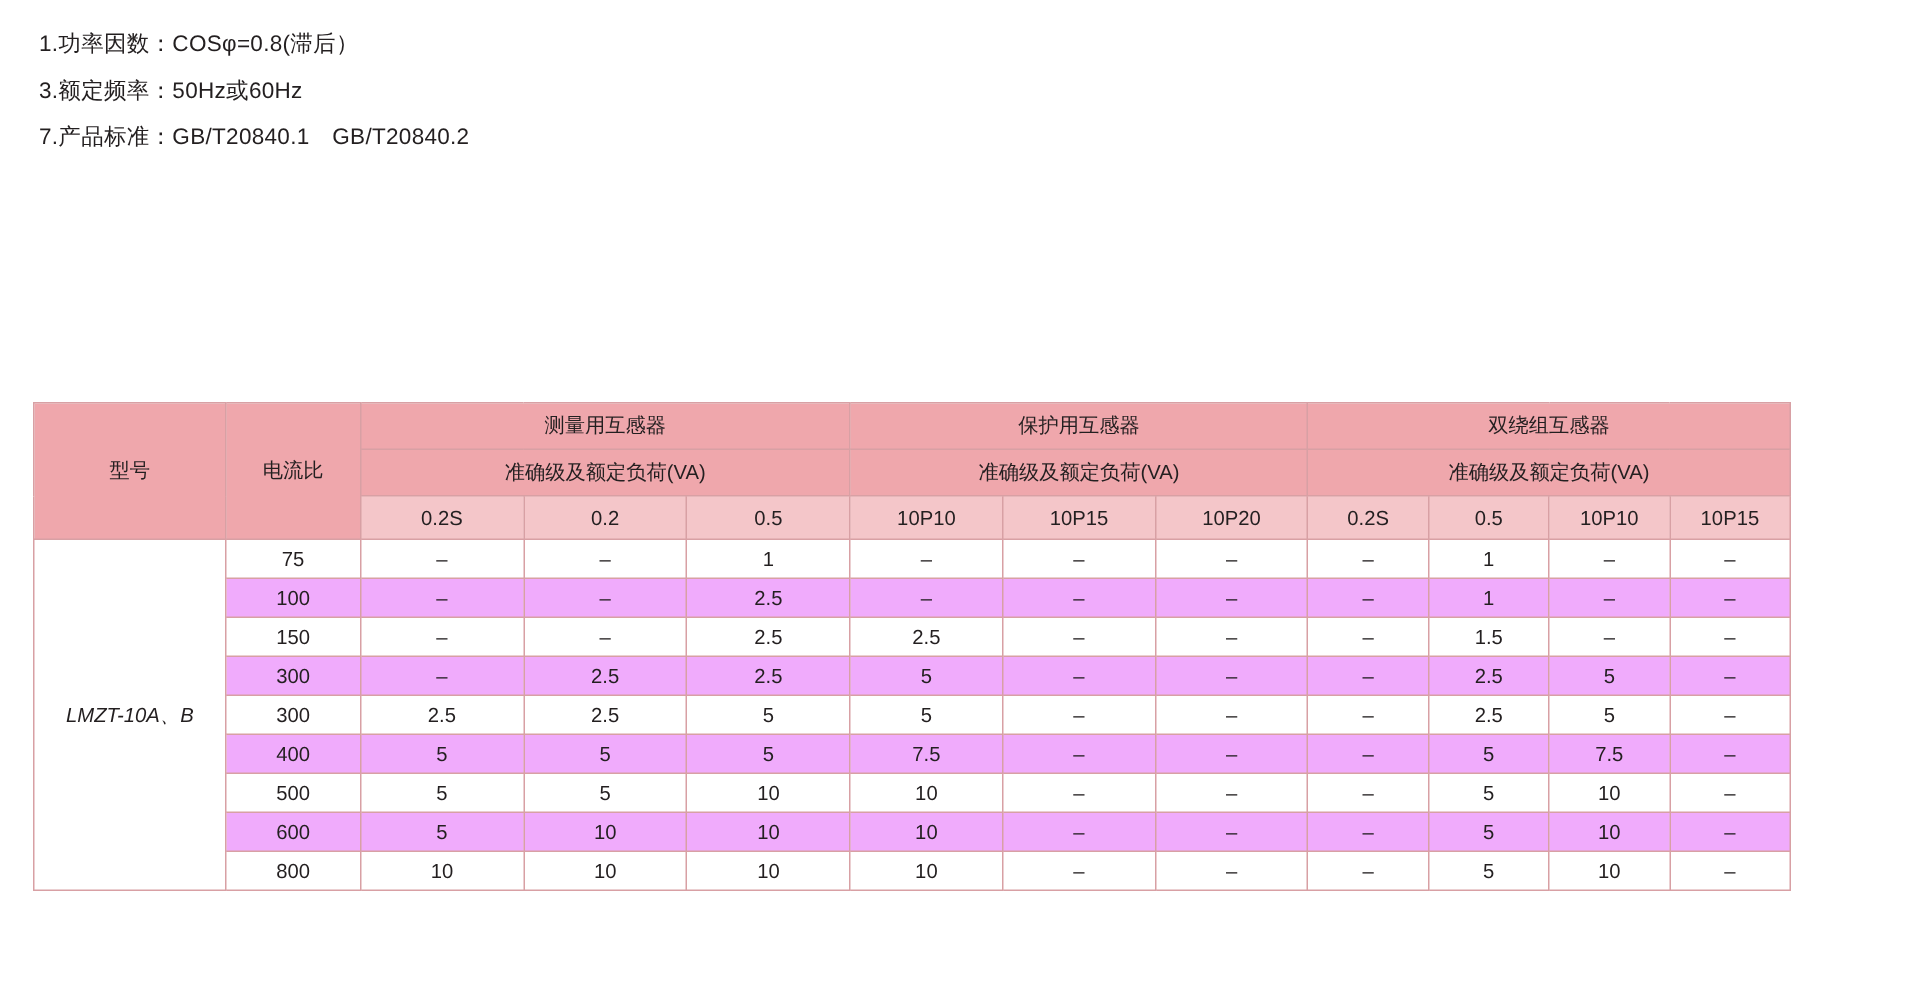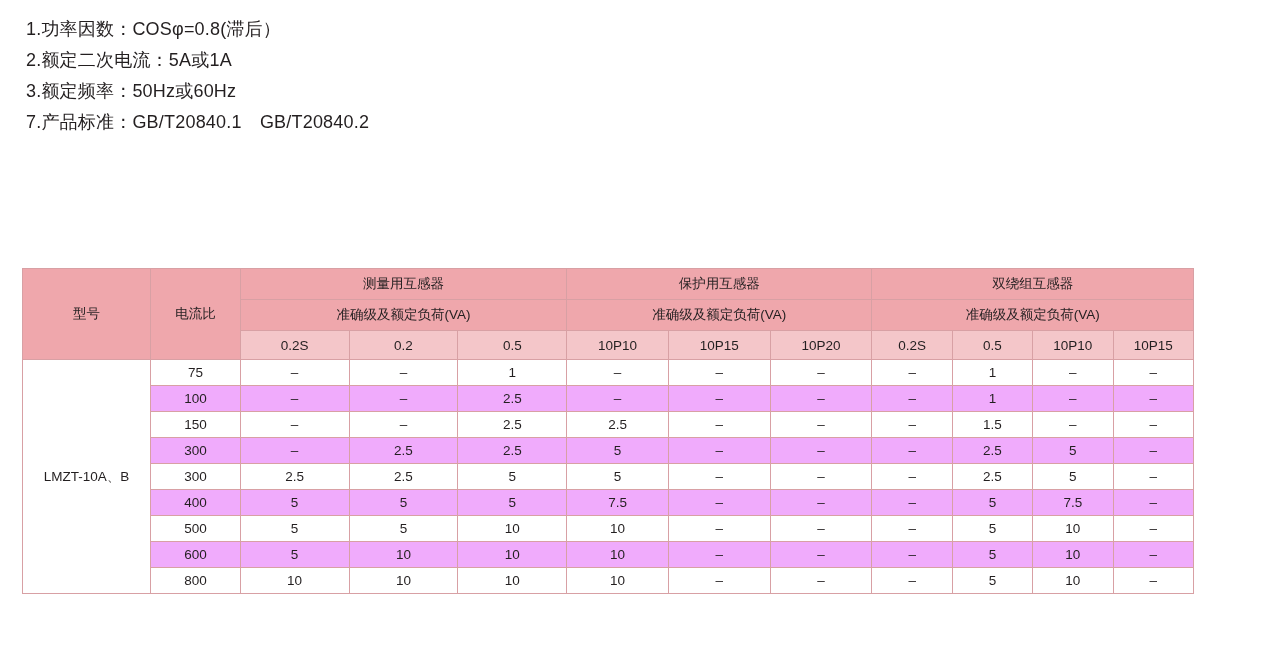--- a/index.html
+++ b/index.html
@@ -20,21 +20,21 @@
     height: 656px;
     box-sizing: border-box;
   }
   .spec-list {
     position: absolute;
     left: 26px;
     top: 14px;
     width: 1180px;
   }
   .spec-item {
-    font-size: 18px;
+    font-size: 15px;
     line-height: 31px;
     letter-spacing: 0.2px;
     color: #231f20;
     white-space: nowrap;
   }
   .table-wrap {
     position: absolute;
     left: 22px;
     top: 268px;
     width: 1172px;
@@ -70,20 +70,21 @@
     background: #f4c6c9;
     color: #8c2a31;
     height: 28px;
     font-size: 13px;
   }
   .model-cell {
     font-size: 14px;
     color: #231f20;
     background: #ffffff;
     white-space: nowrap;
+    font-style: italic;
   }
   tbody tr {
     height: 26px;
   }
   tbody tr.odd td {
     background: #ffffff;
   }
   tbody tr.even td {
     background: #f0abfc;
     margin-left: 16px;
@@ -95,21 +96,20 @@
     font-size: 13.5px;
   }
 </style>
 </head>
 <body>
 
 <div class="page">
 
   <div class="spec-list">
     <div class="spec-item">1.功率因数：COSφ=0.8(滞后）</div>
-    <div class="spec-item">2.额定二次电流：5A或1A</div>
     <div class="spec-item">3.额定频率：50Hz或60Hz</div>
     <div class="spec-item">7.产品标准：GB/T20840.1　GB/T20840.2</div>
   </div>
 
   <div class="table-wrap">
     <table class="spec-table">
       <colgroup>
         <col style="width:126px">
         <col style="width:88px">
         <col style="width:107px">

